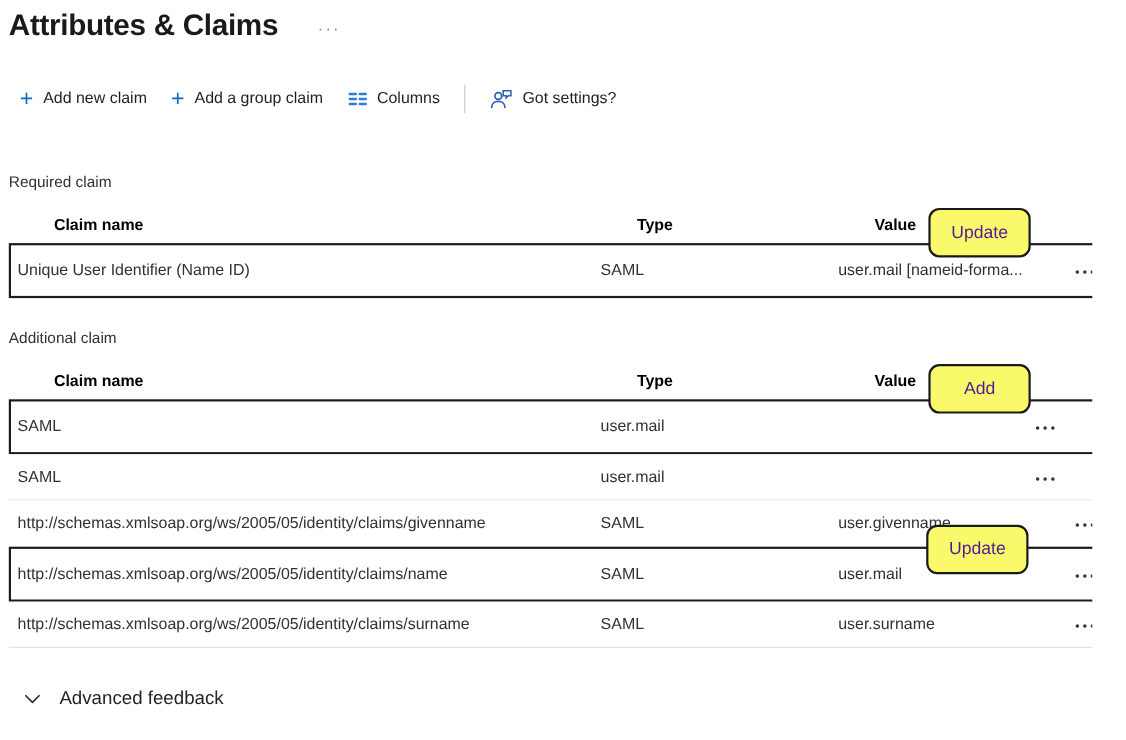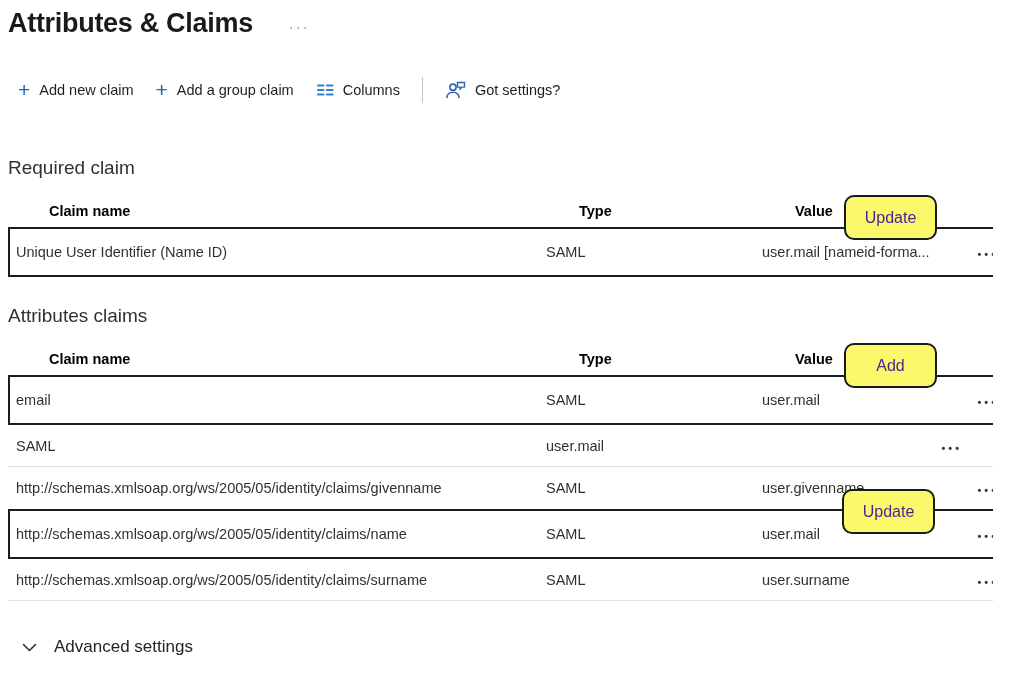--- a/index.html
+++ b/index.html
@@ -13,21 +13,21 @@
   .title-more { margin: 10px 0 0 36px; color: #8a8886; font-size: 15px; letter-spacing: 2px; cursor: pointer; }
 
   
   .toolbar { display: flex; align-items: center; gap: 22px; margin: 36px 0 0 18px; height: 30px; }
   .tb-btn { display: flex; align-items: center; gap: 9px; background: none; border: none; font-family: inherit;
             font-size: 14.5px; color: #201f1e; cursor: pointer; padding: 0; }
   .plus { color: #0f6cbd; font-size: 21px; font-weight: 400; line-height: 18px; }
   .tb-divider { width: 1px; height: 26px; background: #c8c6c4; }
 
   
-  .section-heading { font-size: 19px; font-weight: 400; color: #323130; margin-left: 8px; }
+  .section-heading { font-size: 14px; font-weight: 400; color: #323130; margin-left: 8px; }
   .required-heading { margin-top: 52px; }
   .additional-heading { margin-top: 28px; }
 
   .claims-table { margin: 16px 0 0 8px; width: 1004px; }
   .thead, .trow { display: grid; grid-template-columns: 530px 216px 200px 1fr; align-items: center;
                   padding: 0 14px 0 8px; }
   .thead { height: 32px; font-size: 14.5px; font-weight: 700; color: #000000; margin-left: 33px; }
   .trow { height: 42px; font-size: 14.5px; border-bottom: 1px solid #e1dfdd; position: relative; background: #fff; }
   .trow.no-bb { border-bottom: none; }
   .trow.highlighted { border: 2px solid #1c1c1c; height: 50px; padding: 0 12px 0 6px; }
@@ -105,30 +105,29 @@
       </div>
       <div class="trow highlighted">
         <div class="cell-name">Unique User Identifier (Name ID)</div>
         <div class="cell-type">SAML</div>
         <div class="cell-value">user.mail [nameid-forma...</div>
         <button class="row-ellipsis">•••</button>
         <div class="sticker">Update</div>
       </div>
     </div>
 
-  <div class="section-heading additional-heading">Attributes claims</div>
+  <div class="section-heading additional-heading">Additional claim</div>
   <div class="claims-table" id="additional-table">
       <div class="thead">
         <div>Claim name</div>
         <div>Type</div>
         <div>Value</div>
         <div></div>
       </div>
       <div class="trow highlighted">
-        <div class="cell-name">email</div>
         <div class="cell-type">SAML</div>
         <div class="cell-value">user.mail</div>
         <button class="row-ellipsis">•••</button>
         <div class="sticker">Add</div>
       </div>
       <div class="trow">
         <div class="cell-type">SAML</div>
         <div class="cell-value">user.mail</div>
         <button class="row-ellipsis">•••</button>
       </div>
@@ -152,16 +151,16 @@
         <button class="row-ellipsis">•••</button>
       </div>
     </div>
 
   <div class="advanced">
     <span class="icon">
       <svg width="15" height="9" viewBox="0 0 15 9" fill="none">
         <path d="M1.5 1.5l6 6 6-6" stroke="#323130" stroke-width="1.6" stroke-linecap="round" stroke-linejoin="round"></path>
       </svg>
     </span>
-    <span class="advanced-label">Advanced settings</span>
+    <span class="advanced-label">Advanced feedback</span>
   </div>
 
 </div>
 
 </body></html>

